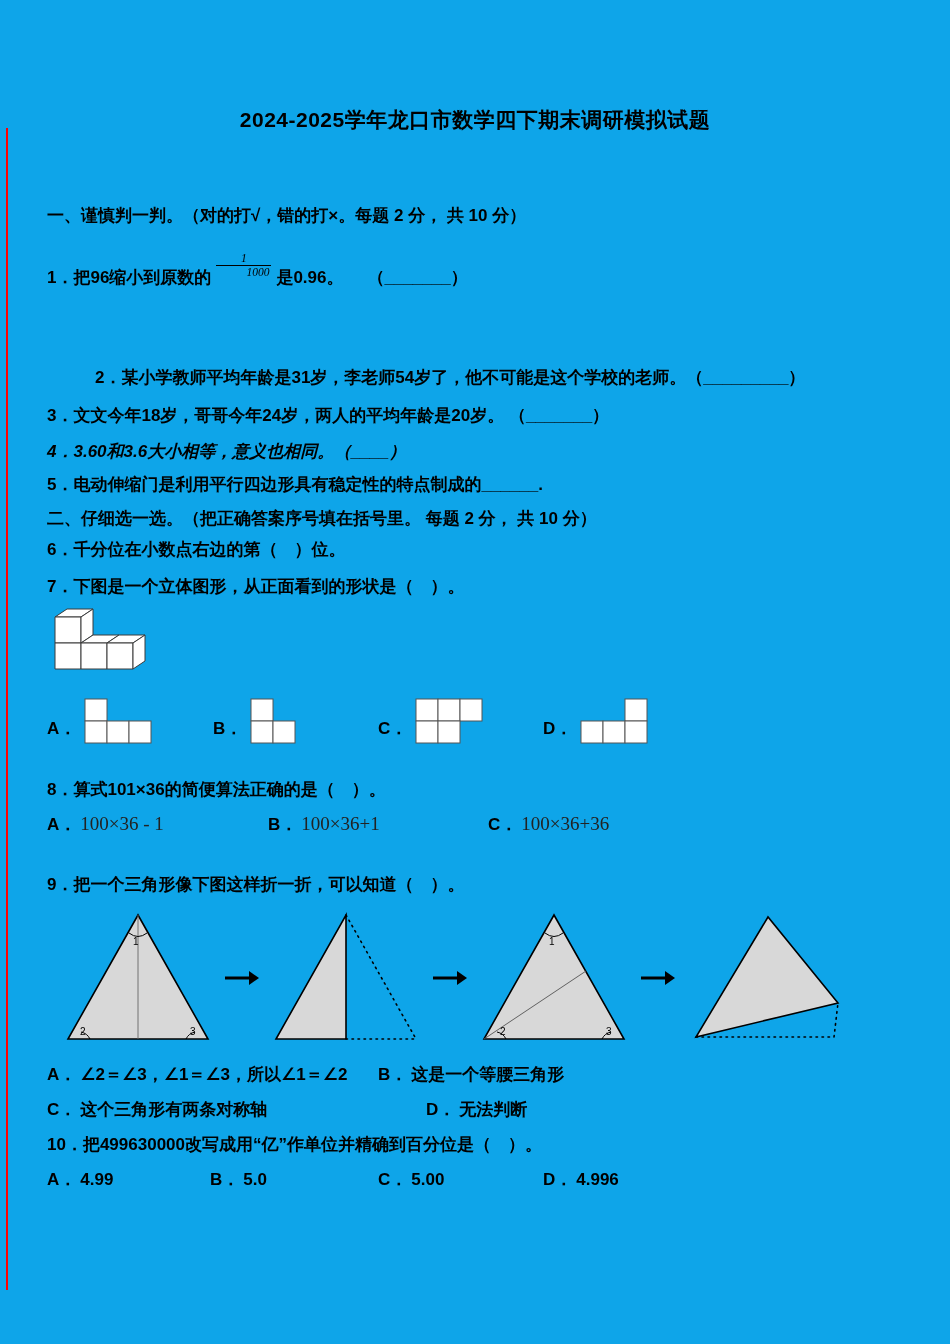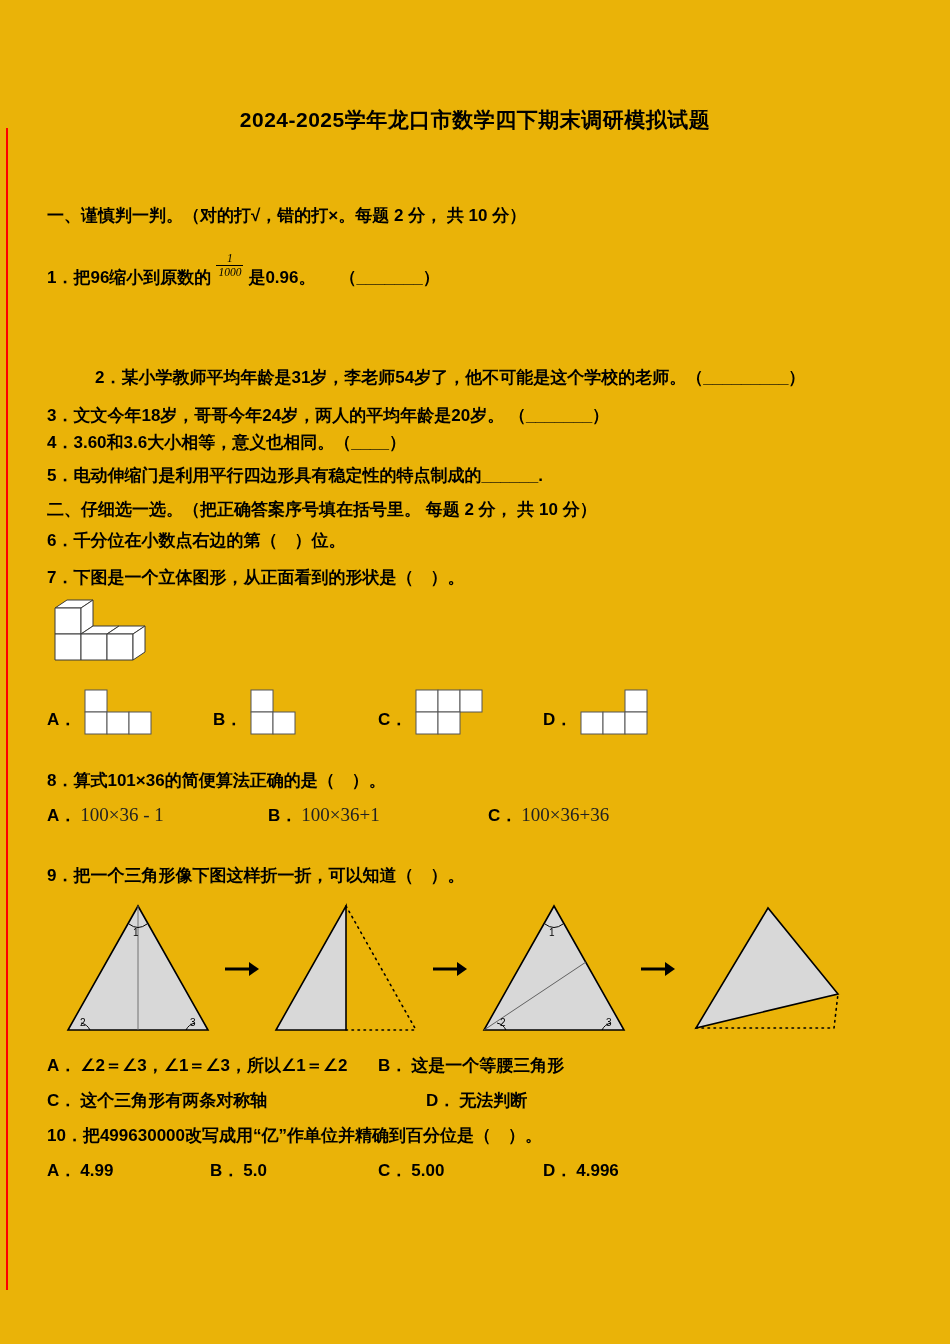--- a/index.html
+++ b/index.html
@@ -1,26 +1,26 @@
 <!DOCTYPE html>
 <html><head>
 <meta charset="utf-8">
 <style>
   html,body{margin:0;padding:0;background:#ffffff;}
-  .page{position:relative;width:950px;height:1344px;background:#eab308;
+  .page{position:relative;width:950px;height:1344px;background:#0ea5e9;
         font-family:"Liberation Sans","DejaVu Sans",sans-serif;color:#000;overflow:hidden;}
   .margin-line{position:absolute;left:6px;top:128px;width:2px;height:1162px;background:#ff0000;}
   .title{margin:0;padding-top:106px;text-align:center;font-size:21px;font-weight:700;letter-spacing:.5px;}
   .content{padding:0 17px 0 47px;font-size:17px;line-height:24px;font-weight:600;}
   .line{margin:0;}
   .sec1{margin-top:70px;}
   .q1{margin-top:24px;}
   .q2{margin-top:76px;margin-left:48px;}
   .q3{margin-top:14px;}
-  .q4{margin-top:3px;}
+  .q4{margin-top:12px;font-style:italic;}
   .q5{margin-top:9px;}
   .sec2{margin-top:10px;}
   .q6{margin-top:7px;}
   .q6opts{margin-top:10px;}
   .q7{margin-top:13px;}
   .cubefig{margin-top:6px;margin-left:6px;}
   .q7opts{margin-top:16px;}
   .q8{margin-top:34px;}
   .q8opts{margin-top:10px;}
   .q9{margin-top:36px;}
@@ -31,21 +31,21 @@
   .q10opts{margin-top:11px;}
   .row{display:flex;align-items:baseline;}
   .col163{width:163px;} .col165{width:165px;} .col166{width:166px;} .col168{width:168px;}
   .col221{width:221px;} .col220{width:220px;} .col331{width:331px;}
   .optlabel{font-weight:700;margin-right:4px;}
   .math{font-family:"Liberation Serif","DejaVu Serif",serif;font-weight:400;font-size:19px;color:#222;}
   .frac{display:inline-block;vertical-align:7px;text-align:center;
         font-family:"Liberation Serif","DejaVu Serif",serif;font-style:italic;
         font-size:11.5px;line-height:1.15;margin:0 5px;font-weight:400;}
   .frac .fnum{display:block;padding:0 3px;border-bottom:1px solid #000;}
-  .frac .fden{display:block;padding:0 2px;}
+  .frac .fden{display:block;padding:0 2px;margin-left:28px;}
   .q1 .blank{margin-left:24px;}
   .shapes{display:flex;align-items:flex-end;}
   .shapecol{display:flex;align-items:flex-end;}
   .shapecol .optlabel{margin-right:8px;margin-bottom:3px;}
   svg text{font-family:"Liberation Sans",sans-serif;font-weight:400;}
 </style>
 </head>
 <body>
 
 <div class="page">

